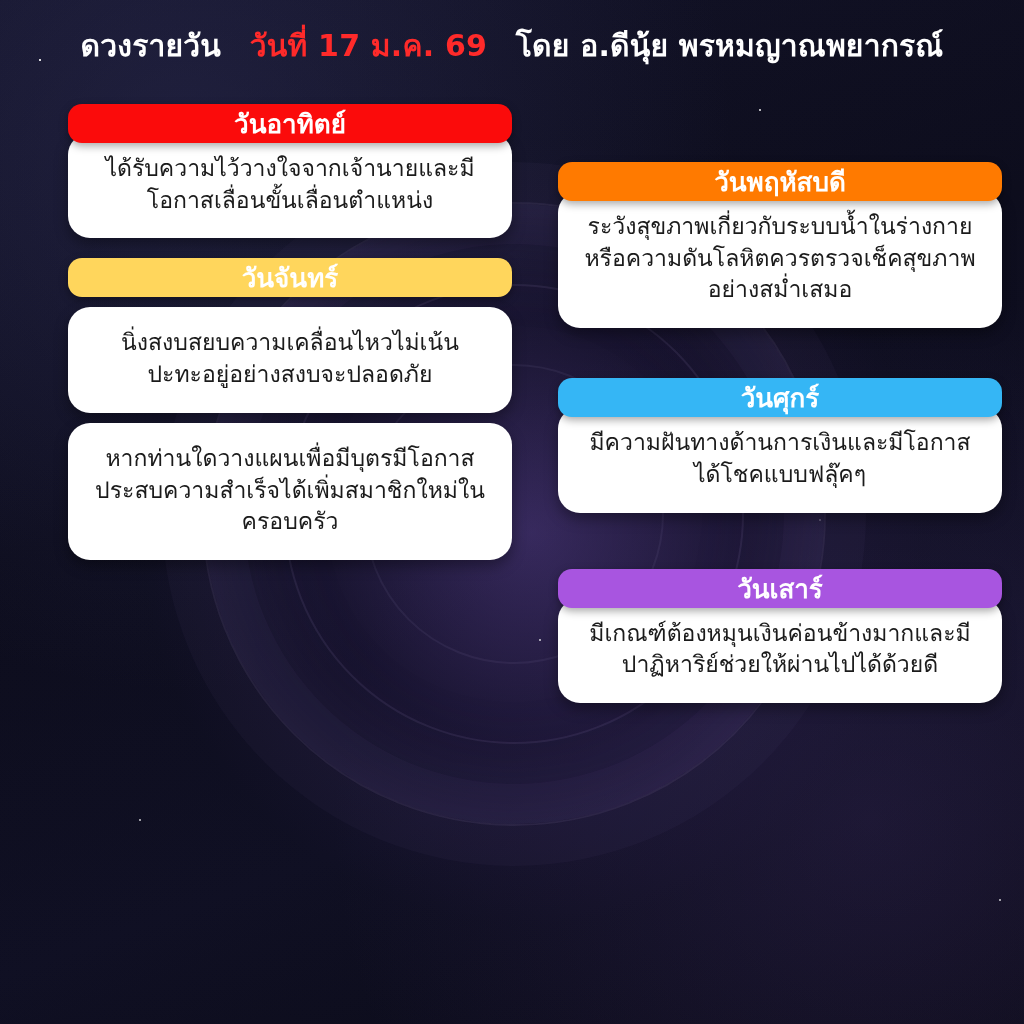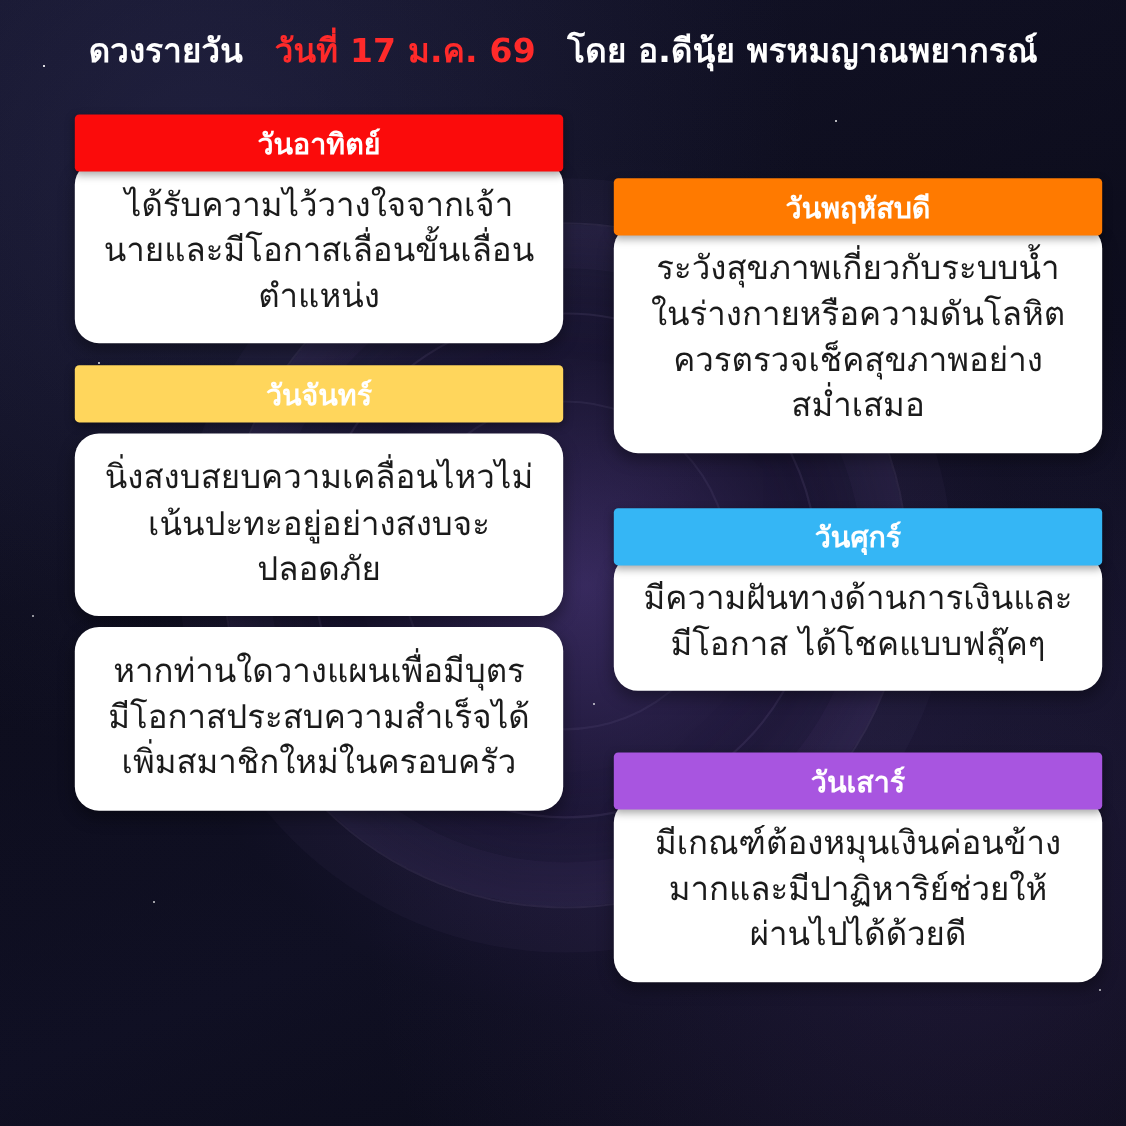--- a/index.html
+++ b/index.html
@@ -108,39 +108,39 @@
   }
   .col-left { left: 68px; top: 8px; }
   .col-right { left: 558px; top: 66px; }
 
   .day-block { position: relative; margin-bottom: 20px; }
   .day-block:last-child { margin-bottom: 0; }
 
   .day-title {
     position: relative;
     z-index: 3;
-    height: 52px;
-    border-radius: 4px;
+    height: 39px;
+    border-radius: 14px;
     display: flex;
     align-items: center;
     justify-content: center;
     font-size: 26px;
     font-weight: bold;
     color: #ffffff;
     box-shadow: 0 3px 8px rgba(0,0,0,0.35);
   }
 
   .day-body {
     position: relative;
     z-index: 2;
     margin-top: -10px;
     background: #ffffff;
     border-radius: 22px;
     padding: 20px 26px 22px;
-    font-size: 30px;
+    font-size: 23px;
     line-height: 1.38;
     color: #1b1b1b;
     text-align: center;
     box-shadow: 0 6px 14px rgba(0,0,0,0.35);
   }
 
   .title-sunday   { background: #fb0b0b; }
   .title-monday   { background: #ffd65c; }
   .title-tuesday  { background: #f193c9; }
   .title-wednesday{ background: #6fd44f; }

